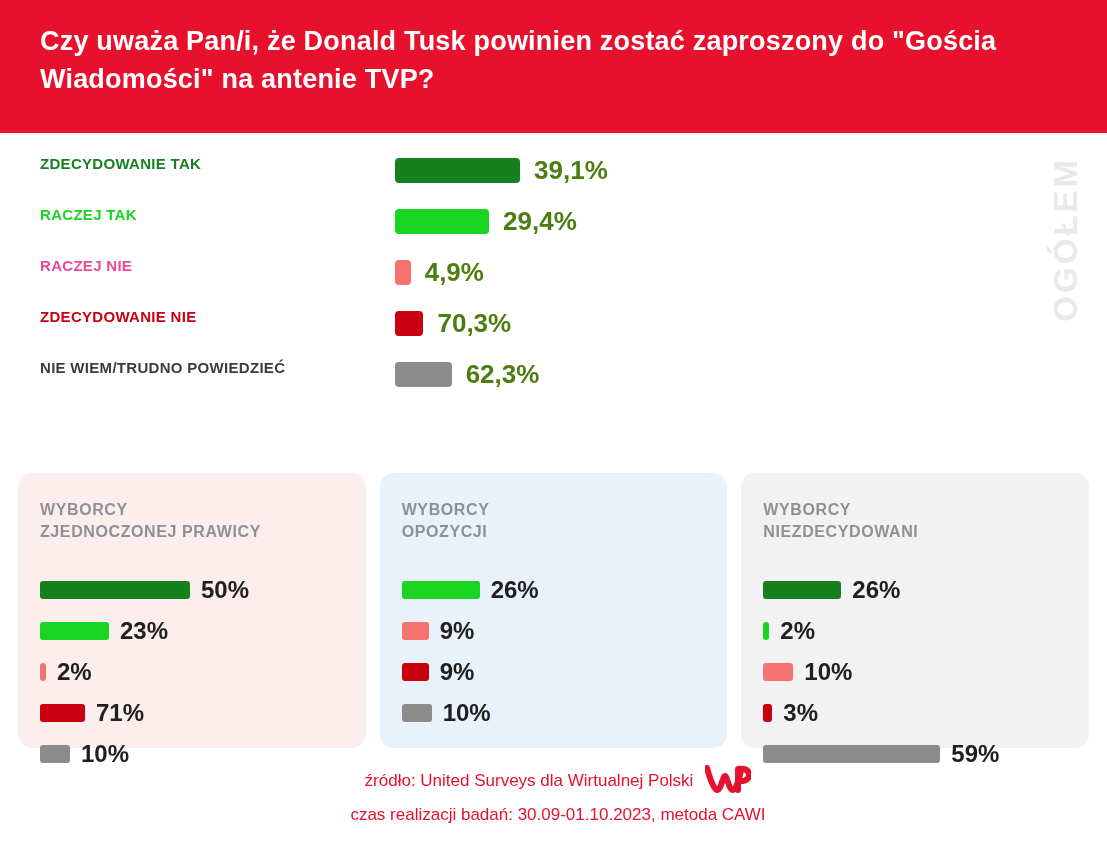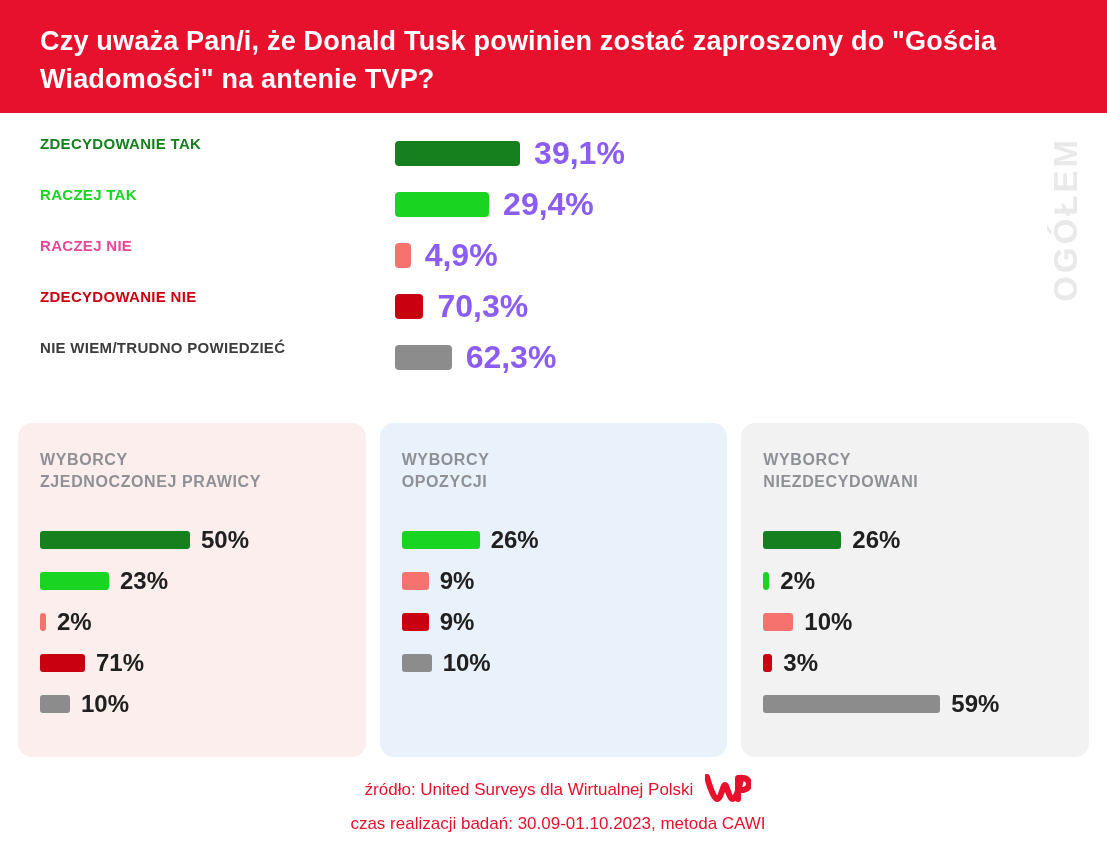--- a/index.html
+++ b/index.html
@@ -11,21 +11,21 @@
     height: 861px;
     background: #ffffff;
     font-family: "Liberation Sans", sans-serif;
     overflow: hidden;
     position: relative;
   }
 
   
   .header {
     background: #e8112d;
-    height: 113px;
+    height: 133px;
     box-sizing: border-box;
     padding: 22px 40px 0 40px;
   }
   .header h1 {
     margin: 0;
     color: #ffffff;
     font-size: 27px;
     font-weight: bold;
     line-height: 1.42;
     letter-spacing: 0.2px;
@@ -67,40 +67,41 @@
   }
   .row .bar-area {
     display: flex;
     align-items: center;
   }
   .row .bar {
     height: 25px;
     border-radius: 4px;
   }
   .row .value {
-    font-size: 32px;
-    font-weight: bold;
-    color: #8b5cf6;
+    font-size: 26px;
+    font-weight: bold;
+    color: #4d7c0f;
     margin-left: 14px;
     white-space: nowrap;
   }
 
   
   .panels {
     display: flex;
     gap: 14px;
     padding: 10px 18px 0 18px;
     box-sizing: border-box;
   }
   .panel {
     flex: 1 1 0;
     border-radius: 14px;
     padding: 26px 22px 22px 22px;
     box-sizing: border-box;
-    height: 334px;
+    height: 275px;
+    margin-top: 30px;
   }
   .panel h2 {
     margin: 0 0 26px 0;
     font-size: 16px;
     font-weight: bold;
     letter-spacing: 0.6px;
     line-height: 1.4;
     color: #8e9095;
     text-transform: uppercase;
     white-space: pre-line;

